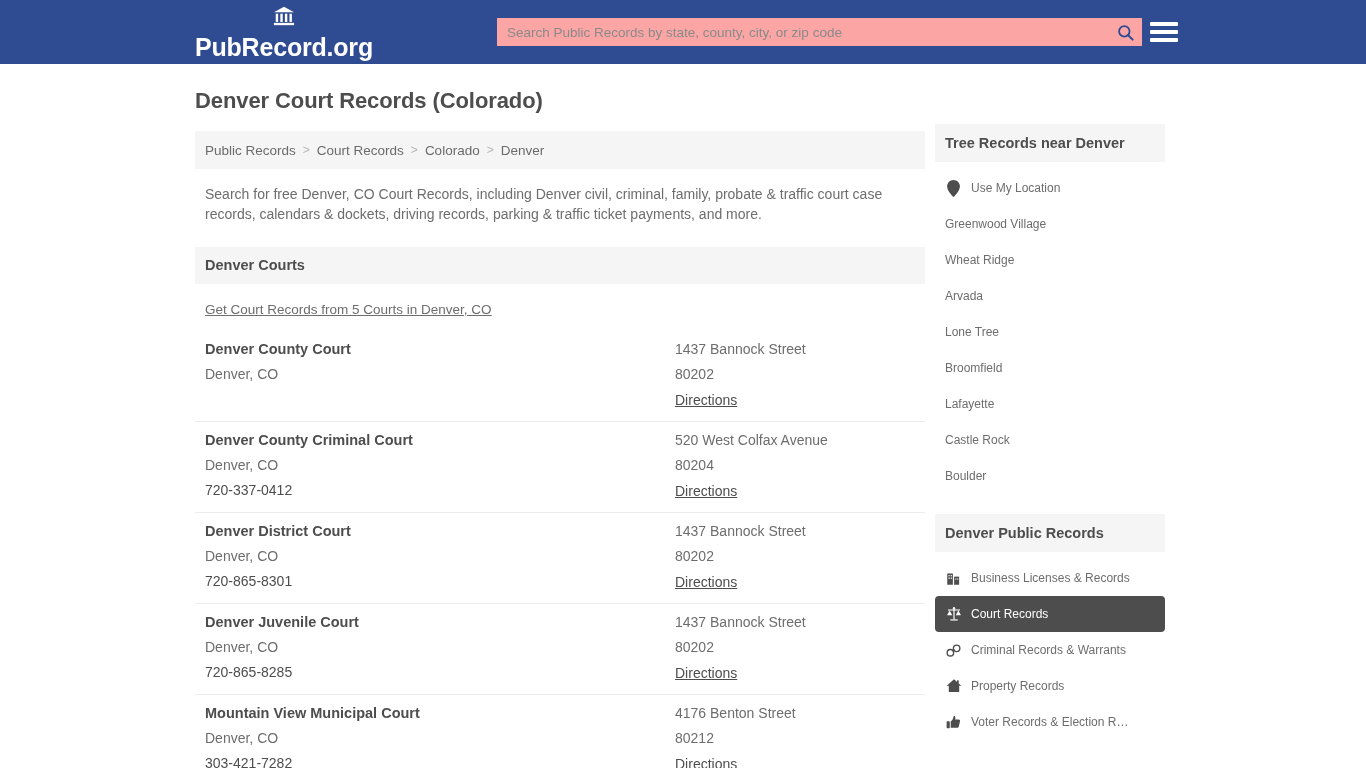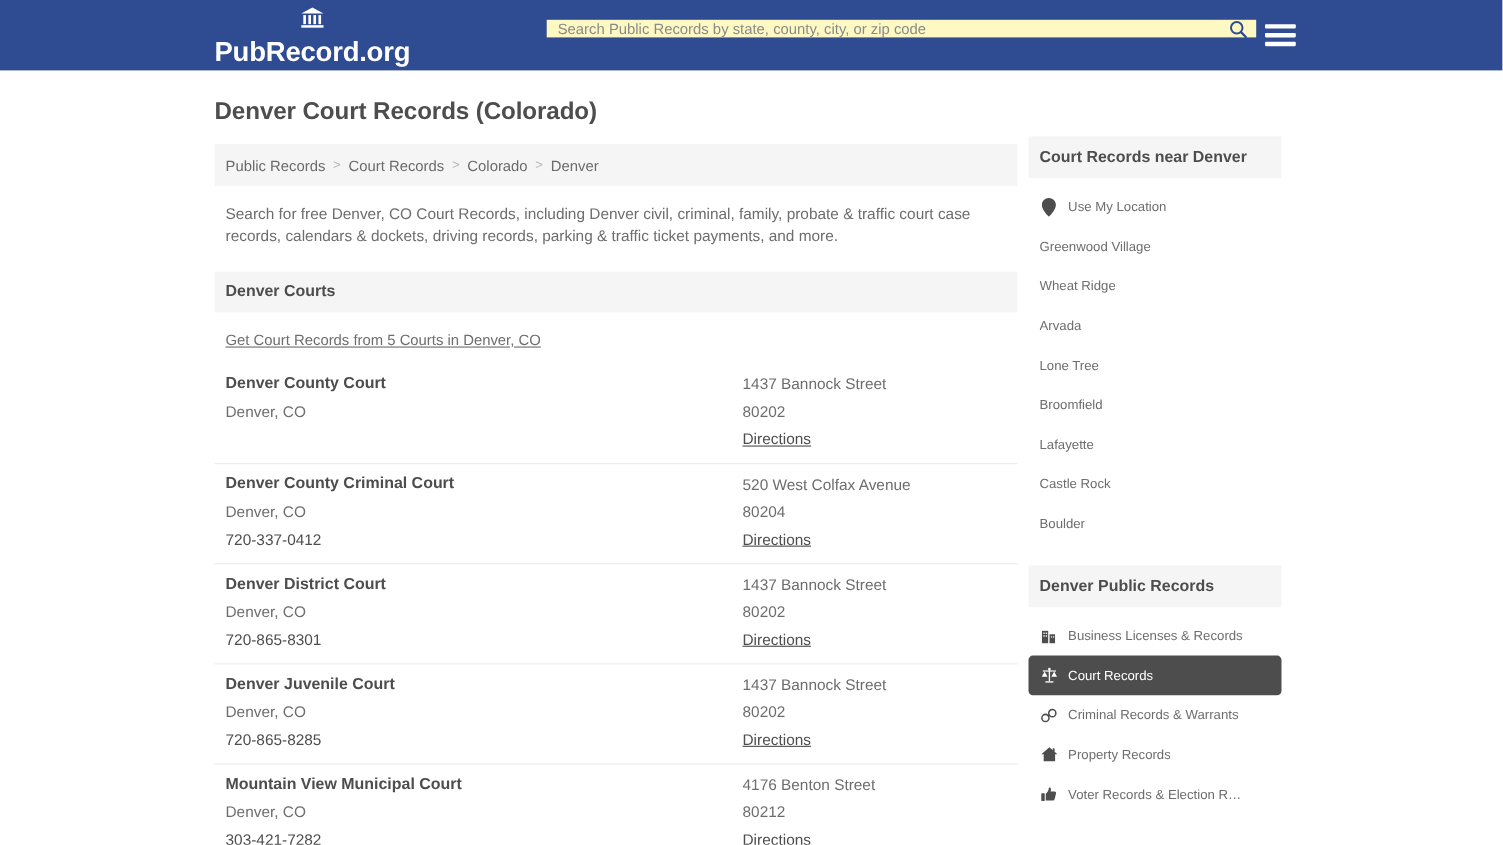--- a/index.html
+++ b/index.html
@@ -44,22 +44,22 @@
     font-weight: bold;
     letter-spacing: -0.2px;
     line-height: 1;
   }
 
   .search-wrap {
     position: absolute;
     left: 497px;
     top: 18px;
     width: 645px;
-    height: 16px;
-    background: #fef9c3;
+    height: 28px;
+    background: #fca5a5;
     display: flex;
     align-items: center;
   }
   .search-input {
     flex: 1 1 auto;
     height: 100%;
     border: none;
     outline: none;
     background: transparent;
     padding: 0 10px;
@@ -387,21 +387,21 @@
           <a class="directions" href="#">Directions</a>
         </div>
       </div>
 
     </div>
   </main>
 
   <aside class="side-col">
 
     <div class="side-head">
-      <span>Court Records near Denver</span>
+      <span>Tree Records near Denver</span>
     </div>
 
     <div class="side-list">
 
       <div class="side-item">
         <span class="side-icon">
           <svg width="13" height="17" viewBox="0 0 24 32">
             <path d="M12 0C5.4 0 0 5.4 0 12c0 9 12 20 12 20s12-11 12-20c0-6.6-5.4-12-12-12z" fill="#4d4d4d"></path>
           </svg>
         </span>

